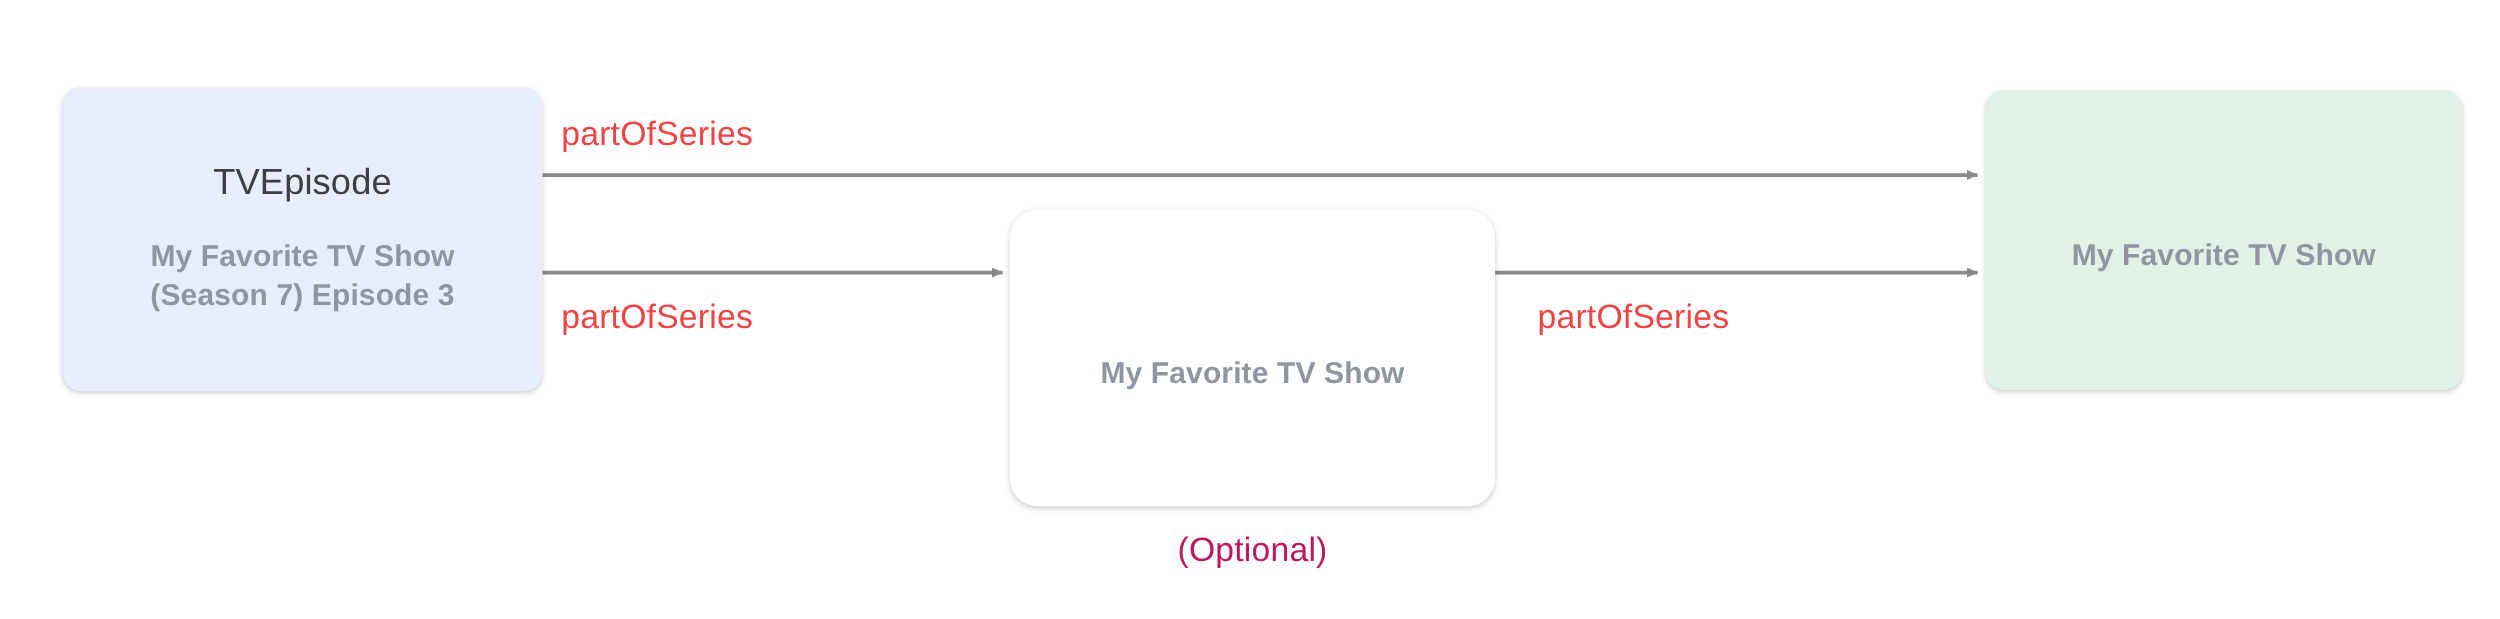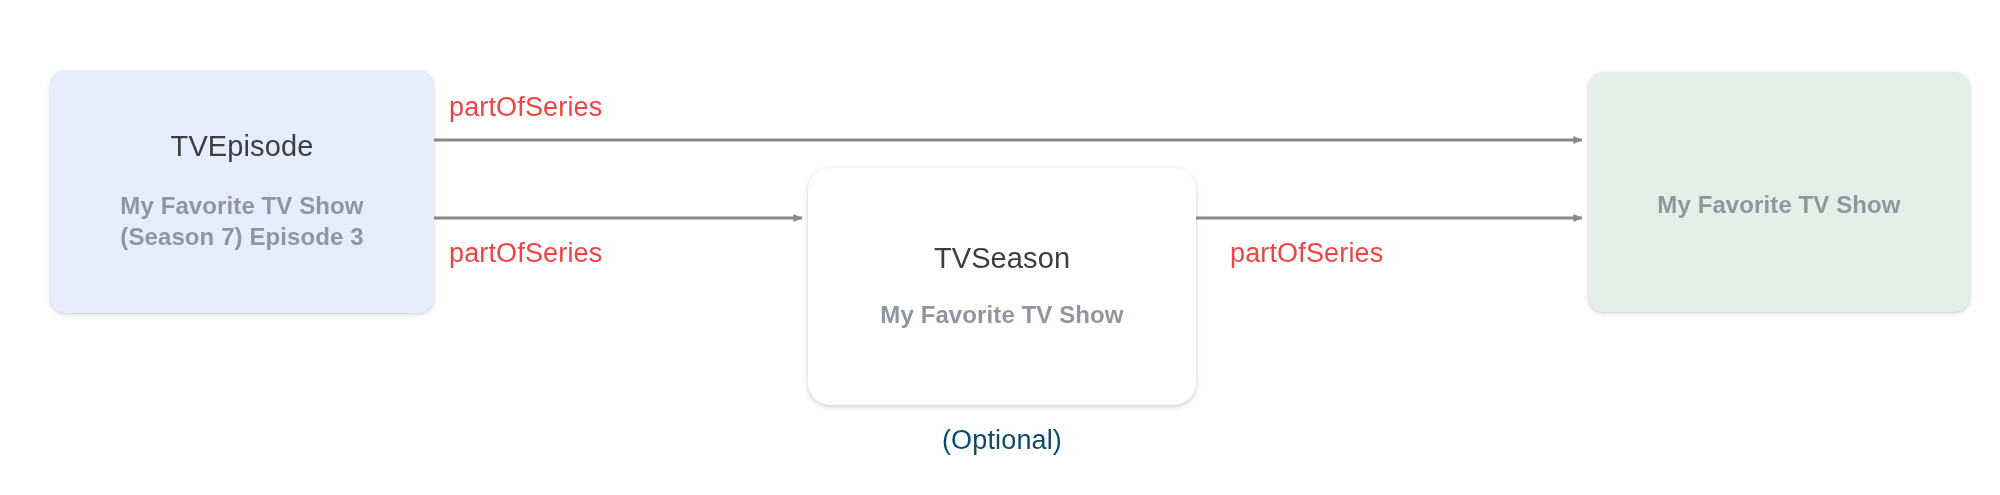--- a/index.html
+++ b/index.html
@@ -101,21 +101,21 @@
     z-index: 4;
     letter-spacing: 0.15px;
   }
   #label-part-of-series-top   { left: 449px;  top: 94px; }
   #label-part-of-season       { left: 449px;  top: 240px; }
   #label-part-of-series-mid   { left: 1230px; top: 240px; }
 
   .note-label {
     position: absolute;
     font-size: 27px;
-    color: #0c4a6e;
+    color: #be185d;
     white-space: nowrap;
     line-height: 1;
     z-index: 4;
     text-align: center;
     letter-spacing: 0.15px;
   }
   #label-optional {
     left: 808px;
     top: 427px;
     width: 388px;
@@ -142,21 +142,20 @@
 
   <div class="node" id="node-episode">
     <div class="node-title">TVEpisode</div>
     <div class="node-sub">
       <div>My Favorite TV Show</div>
       <div>(Season 7) Episode 3</div>
     </div>
   </div>
 
   <div class="node" id="node-season">
-    <div class="node-title">TVSeason</div>
     <div class="node-sub">
       <div>My Favorite TV Show</div>
     </div>
   </div>
 
   <div class="node" id="node-series">
     <div class="node-sub">My Favorite TV Show</div>
   </div>
 
   <div class="edge-label" id="label-part-of-series-top">partOfSeries</div>

